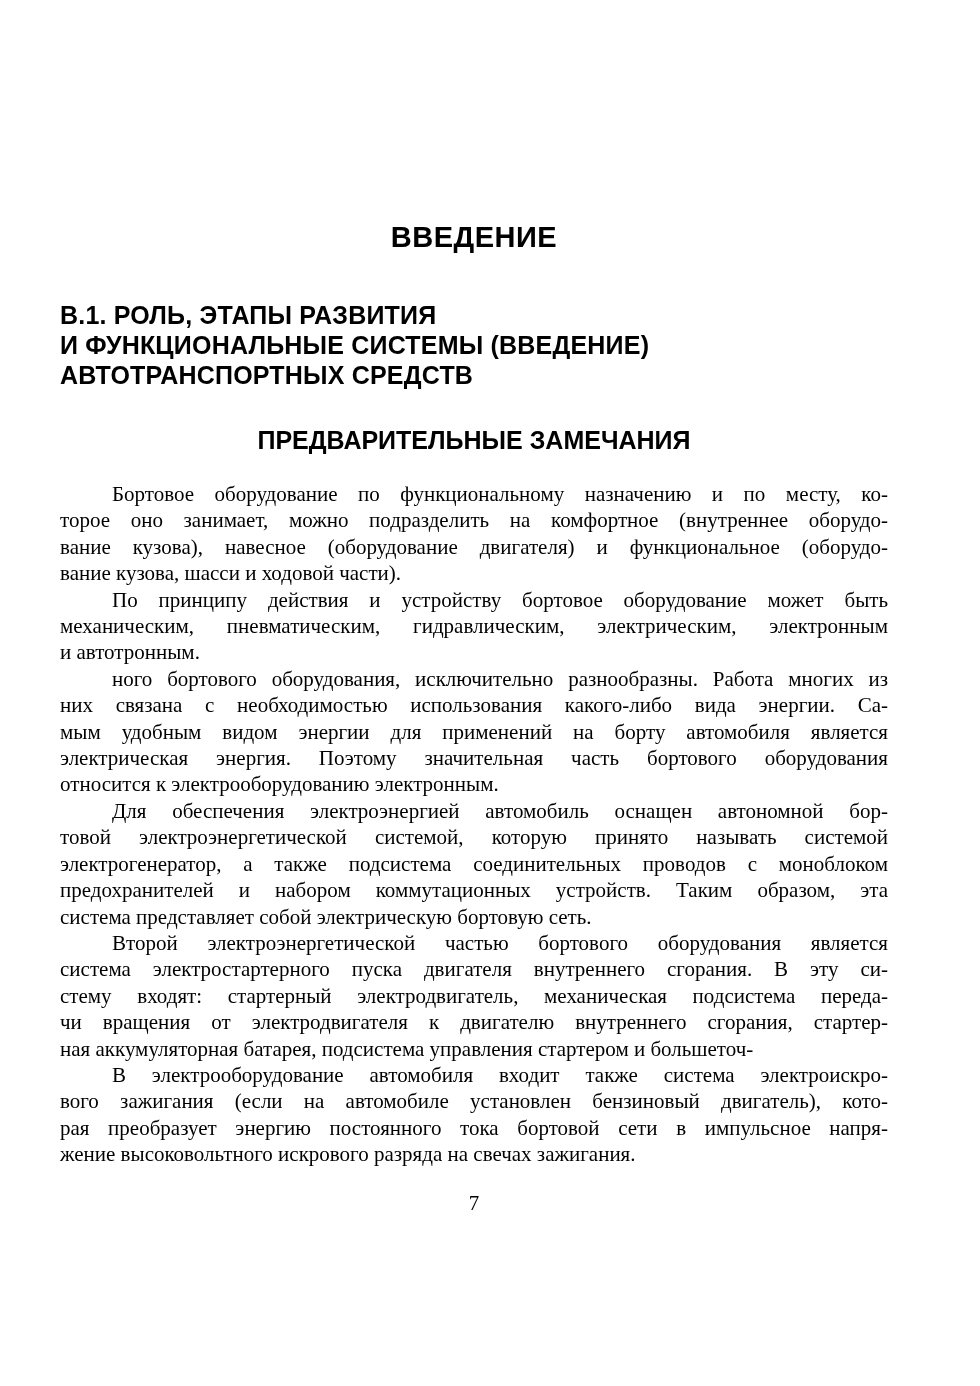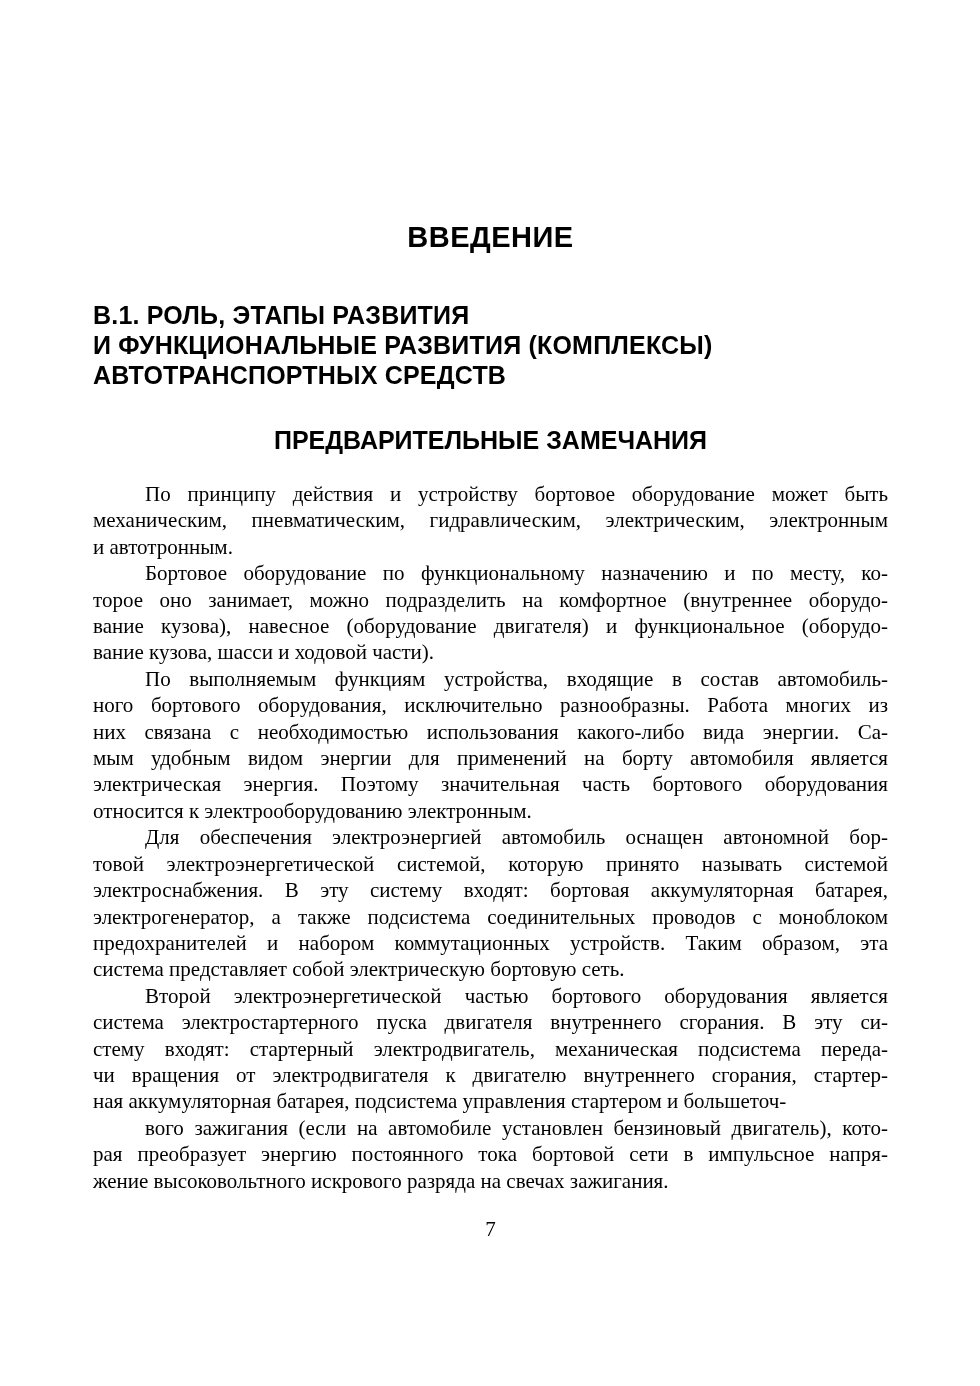--- a/index.html
+++ b/index.html
@@ -8,21 +8,21 @@
     background: #ffffff;
   }
   .page {
     position: relative;
     width: 980px;
     height: 1386px;
     margin: 0;
     background: #ffffff;
     color: #000000;
     box-sizing: border-box;
-    padding: 222px 92px 0 93px;
+    padding: 222px 92px 0 60px;
     font-family: "Liberation Serif", serif;
     overflow: hidden;
   }
   h1.chapter-title {
     font-family: "Liberation Sans", sans-serif;
     font-weight: bold;
     font-size: 29px;
     line-height: 30px;
     letter-spacing: 0.5px;
     text-align: center;
@@ -72,62 +72,61 @@
   }
 </style>
 </head>
 <body>
 
 <div class="page" style="background: rgb(255, 255, 255); color: rgb(0, 0, 0);">
   <h1 class="chapter-title">ВВЕДЕНИЕ</h1>
 
   <h2 class="section-heading">
       <span class="hline">В.1. РОЛЬ, ЭТАПЫ РАЗВИТИЯ</span>
-      <span class="hline">И ФУНКЦИОНАЛЬНЫЕ РАЗВИТИЯ (КОМПЛЕКСЫ)</span>
+      <span class="hline">И ФУНКЦИОНАЛЬНЫЕ СИСТЕМЫ (ВВЕДЕНИЕ)</span>
       <span class="hline">АВТОТРАНСПОРТНЫХ СРЕДСТВ</span>
     </h2>
 
   <h3 class="subsection-heading">ПРЕДВАРИТЕЛЬНЫЕ ЗАМЕЧАНИЯ</h3>
 
   <div class="body-text" id="paragraphs">
       <p class="para">
-        <span class="line">По принципу действия и устройству бортовое оборудование может быть</span>
-        <span class="line">механическим, пневматическим, гидравлическим, электрическим, электронным</span>
-        <span class="line">и автотронным.</span>
-      </p>
-      <p class="para">
         <span class="line">Бортовое оборудование по функциональному назначению и по месту, ко-</span>
         <span class="line">торое оно занимает, можно подразделить на комфортное (внутреннее оборудо-</span>
         <span class="line">вание кузова), навесное (оборудование двигателя) и функциональное (оборудо-</span>
         <span class="line">вание кузова, шасси и ходовой части).</span>
       </p>
       <p class="para">
-        <span class="line">По выполняемым функциям устройства, входящие в состав автомобиль-</span>
+        <span class="line">По принципу действия и устройству бортовое оборудование может быть</span>
+        <span class="line">механическим, пневматическим, гидравлическим, электрическим, электронным</span>
+        <span class="line">и автотронным.</span>
+      </p>
+      <p class="para">
         <span class="line">ного бортового оборудования, исключительно разнообразны. Работа многих из</span>
         <span class="line">них связана с необходимостью использования какого-либо вида энергии. Са-</span>
         <span class="line">мым удобным видом энергии для применений на борту автомобиля является</span>
         <span class="line">электрическая энергия. Поэтому значительная часть бортового оборудования</span>
         <span class="line">относится к электрооборудованию электронным.</span>
       </p>
       <p class="para">
         <span class="line">Для обеспечения электроэнергией автомобиль оснащен автономной бор-</span>
         <span class="line">товой электроэнергетической системой, которую принято называть системой</span>
-        <span class="line">электроснабжения. В эту систему входят: бортовая аккумуляторная батарея,</span>
         <span class="line">электрогенератор, а также подсистема соединительных проводов с моноблоком</span>
         <span class="line">предохранителей и набором коммутационных устройств. Таким образом, эта</span>
         <span class="line">система представляет собой электрическую бортовую сеть.</span>
       </p>
       <p class="para">
         <span class="line">Второй электроэнергетической частью бортового оборудования является</span>
         <span class="line">система электростартерного пуска двигателя внутреннего сгорания. В эту си-</span>
         <span class="line">стему входят: стартерный электродвигатель, механическая подсистема переда-</span>
         <span class="line">чи вращения от электродвигателя к двигателю внутреннего сгорания, стартер-</span>
         <span class="line">ная аккумуляторная батарея, подсистема управления стартером и большеточ-</span>
       </p>
       <p class="para">
+        <span class="line">В электрооборудование автомобиля входит также система электроискро-</span>
         <span class="line">вого зажигания (если на автомобиле установлен бензиновый двигатель), кото-</span>
         <span class="line">рая преобразует энергию постоянного тока бортовой сети в импульсное напря-</span>
         <span class="line">жение высоковольтного искрового разряда на свечах зажигания.</span>
       </p>
     </div>
 
   <div class="page-number">7</div>
 </div>
 
 </body></html>

